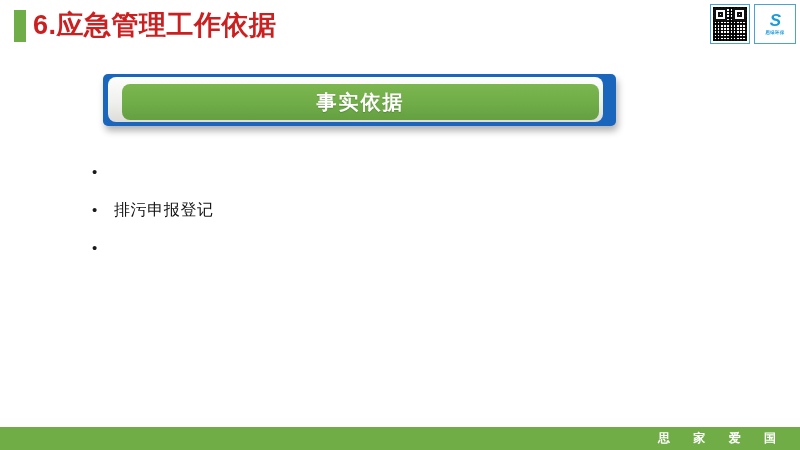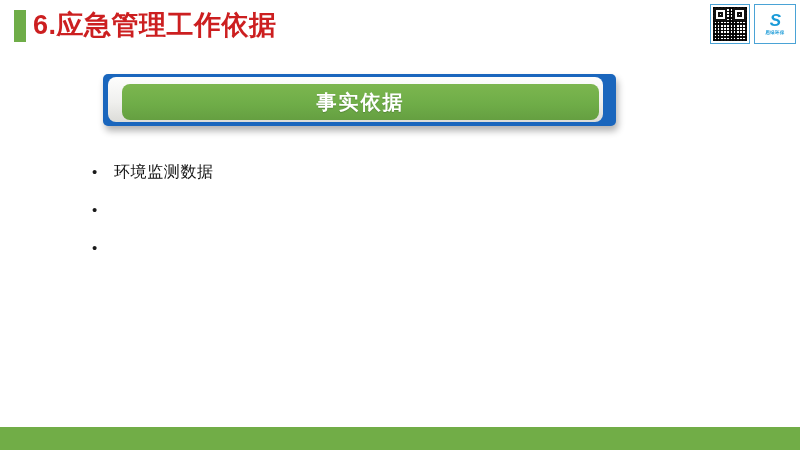--- a/index.html
+++ b/index.html
@@ -246,28 +246,29 @@
         <div class="banner-green">
           <span class="banner-text">事实依据</span>
         </div>
       </div>
     </div>
   </div>
 
   <div class="bullets">
     <div class="bullet-row">
       <span class="bullet-dot">•</span>
-      <span class="bullet-label">环境监测数据</span>
     </div>
     <div class="bullet-row">
       <span class="bullet-dot">•</span>
+      <span class="bullet-label">排污申报登记</span>
     </div>
     <div class="bullet-row">
       <span class="bullet-dot">•</span>
     </div>
   </div>
 
   <div class="footer">
     <div class="footer-inner">
+      <span class="footer-text">思 家 爱 国</span>
     </div>
   </div>
 
 </div>
 
 </body></html>

